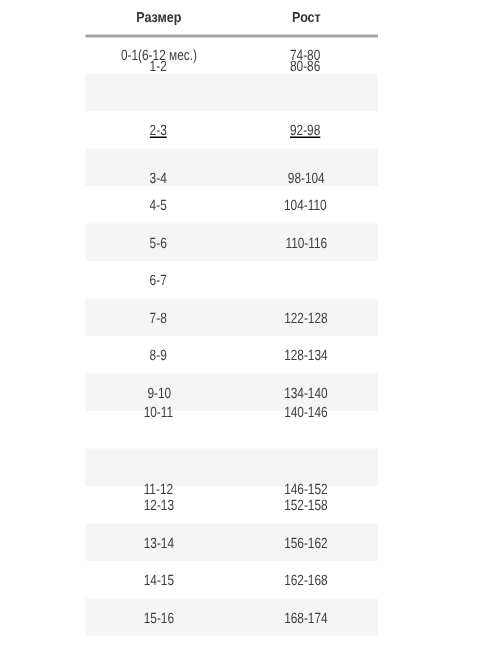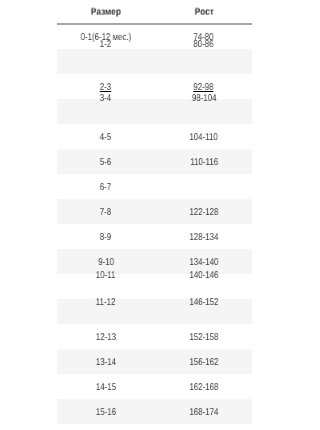--- a/index.html
+++ b/index.html
@@ -76,21 +76,21 @@
           </div>
         </div>
         <div class="row" style="top: 73.73px; height: 25.03px; text-decoration: underline;">
           <div class="cellbox c1">
             <span>2-3</span>
           </div>
           <div class="cellbox c2">
             <span>92-98</span>
           </div>
         </div>
-        <div class="row" style="top: 85px; height: 25.03px; text-align: right;">
+        <div class="row" style="top: 106px; height: 25.03px; text-align: right;">
           <div class="cellbox c1">
             <span>3-4</span>
           </div>
           <div class="cellbox c2">
             <span>98-104</span>
           </div>
         </div>
         <div class="row" style="top: 123.79px; height: 25.03px;">
           <div class="cellbox c1">
             <span>4-5</span>
@@ -137,21 +137,21 @@
           </div>
         </div>
         <div class="row" style="top: 262px; height: 25.03px; align-items: center;">
           <div class="cellbox c1">
             <span>10-11</span>
           </div>
           <div class="cellbox c2">
             <span>140-146</span>
           </div>
         </div>
-        <div class="row" style="top: 289px; height: 25.03px;">
+        <div class="row" style="top: 313px; height: 25.03px;">
           <div class="cellbox c1">
             <span>11-12</span>
           </div>
           <div class="cellbox c2">
             <span>146-152</span>
           </div>
         </div>
         <div class="row" style="top: 324.03px; height: 25.03px;">
           <div class="cellbox c1">
             <span>12-13</span>

